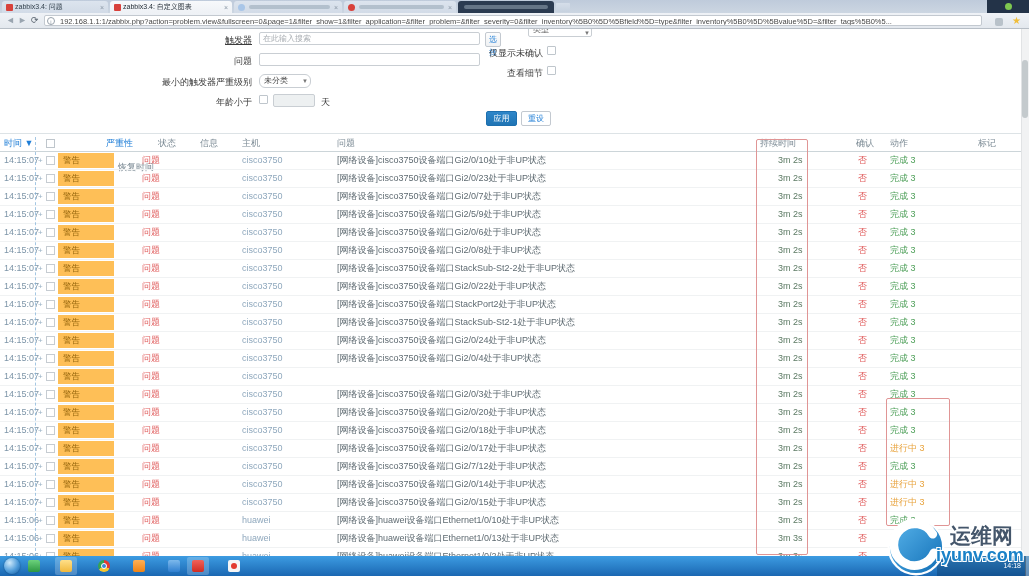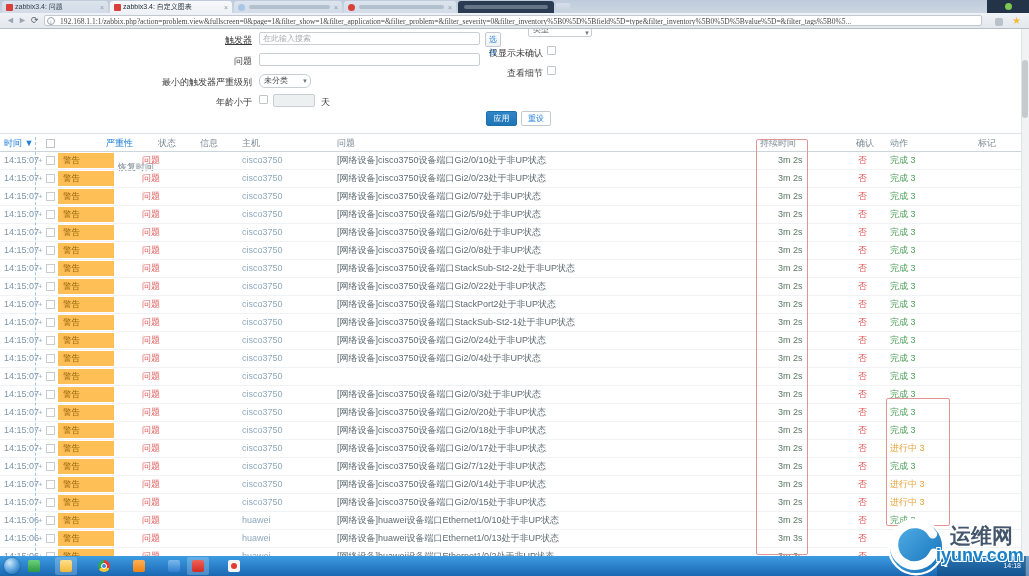--- a/index.html
+++ b/index.html
@@ -22,21 +22,21 @@
   .newtab{position:absolute;left:556px;top:3px;width:14px;height:9px;border-radius:1px;
           background:linear-gradient(#d5dee9,#c6d1df);}
   .corner{position:absolute;right:0;top:0;width:42px;height:13px;background:#233348;}
   .corner .dot{position:absolute;left:18px;top:3px;width:7px;height:7px;border-radius:50%;background:#7ec850;}
 
   .urlrow{position:absolute;top:13px;left:0;right:0;height:16px;
           background:linear-gradient(#eff2f6,#e3e8ee);border-bottom:1px solid #b7bec6;box-sizing:border-box;}
   .navbtn{position:absolute;top:3px;font-size:9px;line-height:9px;color:#9aa5b0;}
   .urlbar{position:absolute;left:44px;top:2px;width:938px;height:11px;background:#fff;
           border:1px solid #c3c9d0;border-radius:2px;font-size:7.5px;line-height:11px;color:#474747;
-          padding:0 12px 0 15px;white-space:nowrap;overflow:hidden;box-sizing:border-box;font-family:Liberation Serif, serif;}
+          padding:0 12px 0 15px;white-space:nowrap;overflow:hidden;box-sizing:border-box;}
   .urlinfo{position:absolute;left:47px;top:4px;width:8px;height:8px;border:1px solid #98a2ac;border-radius:50%;
            font-size:6px;line-height:8px;text-align:center;color:#98a2ac;background:#fff;z-index:2;box-sizing:border-box;}
   .star{position:absolute;right:8px;top:2px;color:#f0bd3a;font-size:10px;line-height:12px;}
   .extdot{position:absolute;right:26px;top:5px;width:8px;height:8px;border-radius:2px;background:#b9c2ca;}
 
   
   .flabel{position:absolute;left:0;width:252px;text-align:right;font-size:9px;color:#3c3c3c;white-space:nowrap;}
   .finput{position:absolute;height:13px;border:1px solid #c9ced3;border-radius:2px;background:#fff;
           font-size:8px;color:#555;padding:0 3px;box-sizing:border-box;font-family:inherit;}
   .finput::placeholder{color:#a8adb2;}

